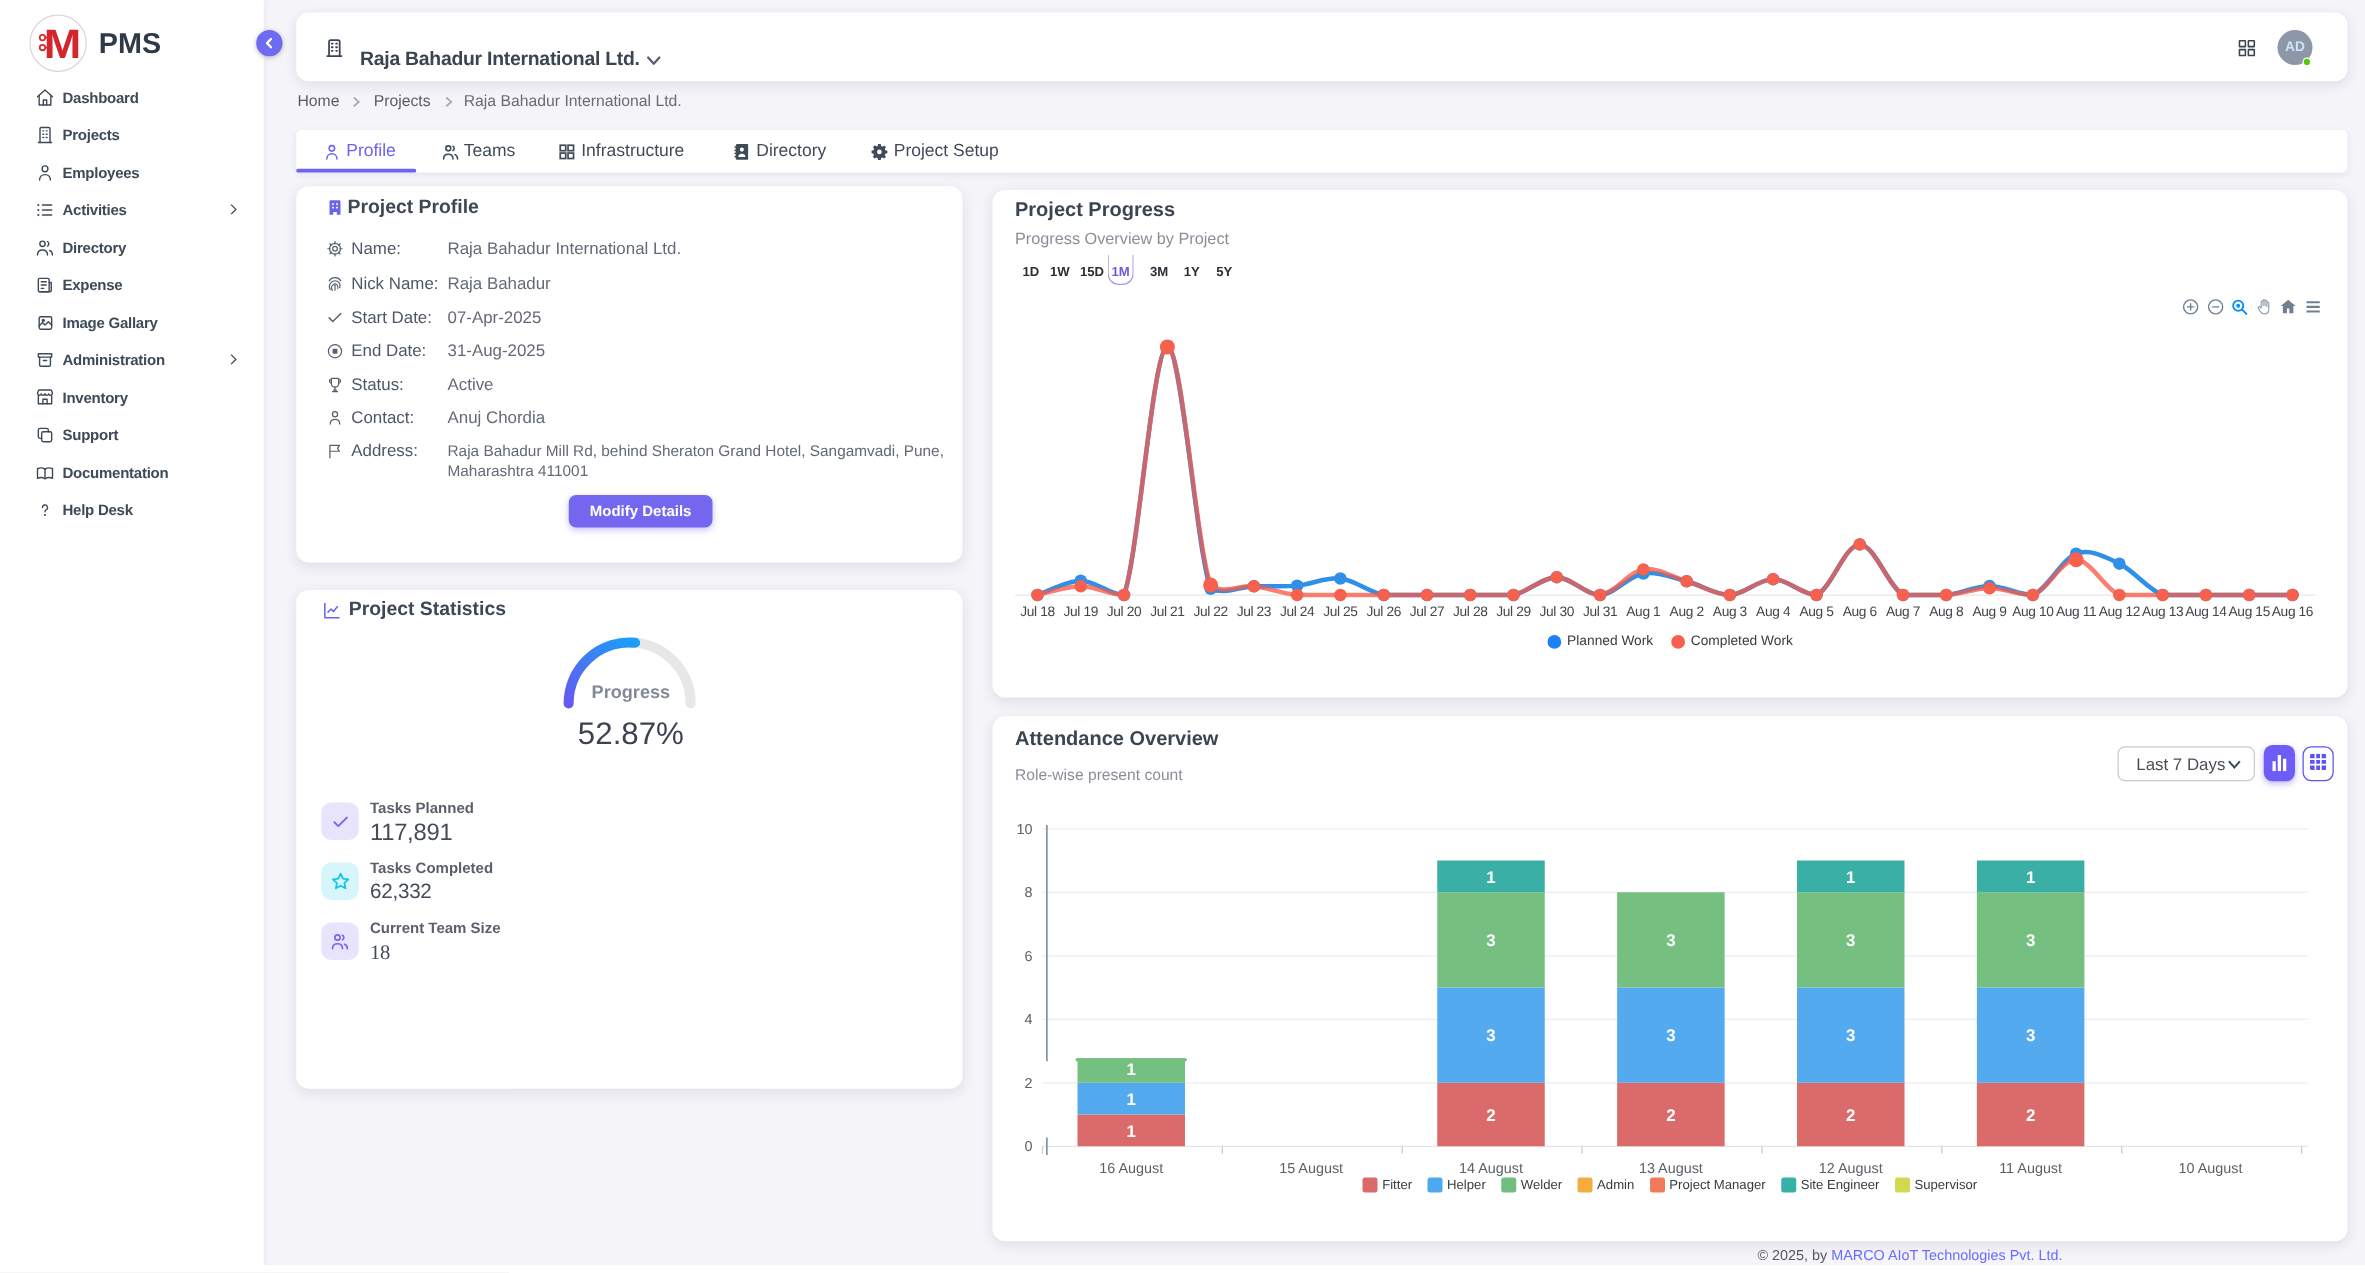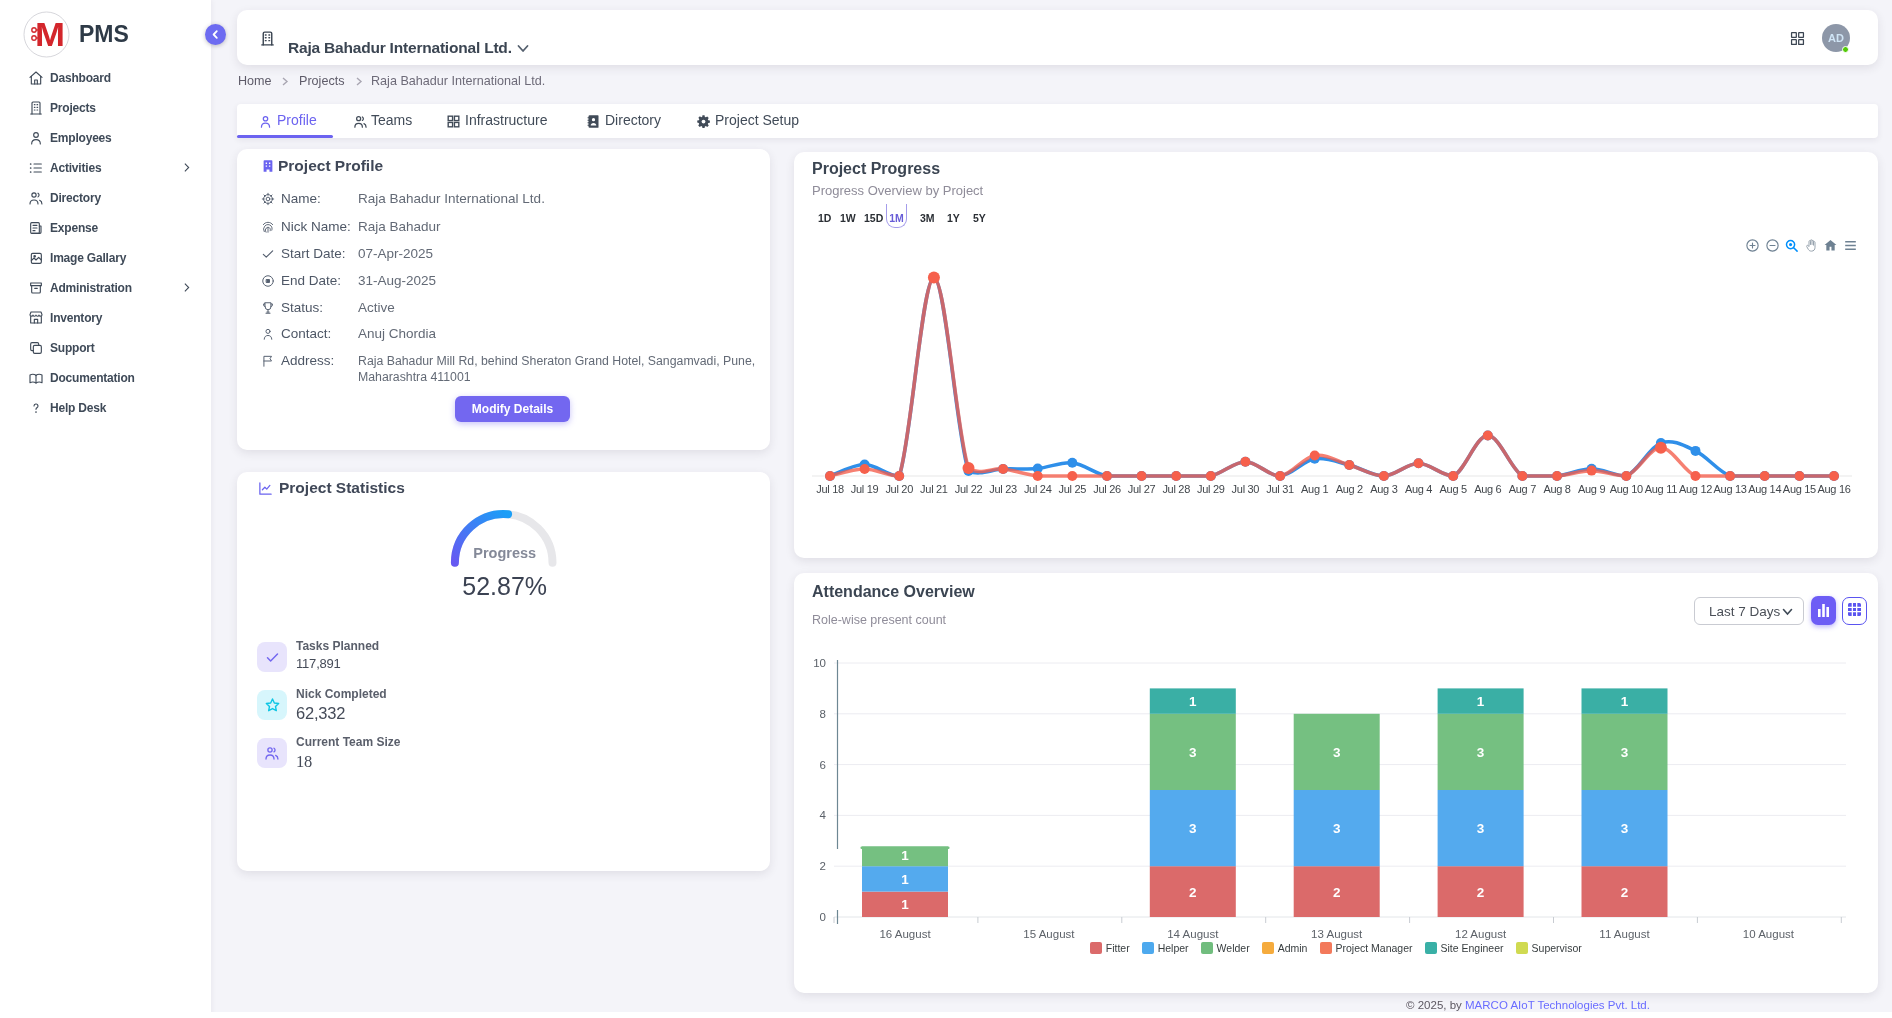--- a/index.html
+++ b/index.html
@@ -295,27 +295,27 @@
     <path d="M217.9,90.8 A48.8 48.8 0 0 1 271.1,42.2" fill="none" stroke="url(#gaugegrad)" stroke-width="8" stroke-linecap="round"></path>
     <text x="267.7" y="86" text-anchor="middle" font-size="14.5" font-weight="600" fill="#848998">Progress</text>
     <text x="267.7" y="123" text-anchor="middle" font-size="25" fill="#3b4252">52.87%</text>
   </svg>
   <div class="abs" style="left:20px;top:170.4px;width:30px;height:30px;border-radius:8px;background:#e8e4fc;display:flex;align-items:center;justify-content:center;">
       <svg width="15" height="15" viewBox="0 0 24 24" fill="none" stroke="#7367f0" stroke-width="2.4" stroke-linecap="round" stroke-linejoin="round">
         <path d="M4 12.5l5 5L20 6.5"></path>
       </svg>
     </div>
 <div class="abs" style="left:59px;top:167.4px;font-size:12px;font-weight:700;color:#5a5f6b;">Tasks Planned</div>
-<div class="abs" style="left:59px;top:184px;font-size:13px;color:#454b58;letter-spacing:-0.2px;">117,891</div>
+<div class="abs" style="left:59px;top:184px;font-size:19px;color:#454b58;letter-spacing:-0.2px;">117,891</div>
 <div class="abs" style="left:20px;top:218.4px;width:30px;height:30px;border-radius:8px;background:#d7f6fc;display:flex;align-items:center;justify-content:center;">
       <svg width="17" height="17" viewBox="0 0 24 24" fill="none" stroke="#0fc6e4" stroke-width="2" stroke-linejoin="round">
         <path d="M12 2.8l2.6 5.6 6.1.7-4.5 4.2 1.2 6-5.4-3-5.4 3 1.2-6-4.5-4.2 6.1-.7z"></path>
       </svg>
     </div>
-<div class="abs" style="left:59px;top:215.4px;font-size:12px;font-weight:700;color:#5a5f6b;">Nick Completed</div>
+<div class="abs" style="left:59px;top:215.4px;font-size:12px;font-weight:700;color:#5a5f6b;">Tasks Completed</div>
 <div class="abs" style="left:59px;top:232px;font-size:16.5px;color:#454b58;letter-spacing:-0.2px;">62,332</div>
 <div class="abs" style="left:20px;top:266.4px;width:30px;height:30px;border-radius:8px;background:#e8e4fc;display:flex;align-items:center;justify-content:center;">
       <svg width="16" height="16" viewBox="0 0 24 24" fill="none" stroke="#7367f0" stroke-width="2" stroke-linecap="round">
         <circle cx="9" cy="7.5" r="3.2"></circle>
         <path d="M3 21c0-3.8 2.5-6 6-6s6 2.2 6 6"></path>
         <path d="M15 4.8a3.2 3.2 0 0 1 0 5.5M17.5 15.5c2.2.9 3.4 2.8 3.4 5.5"></path>
       </svg>
     </div>
 <div class="abs" style="left:59px;top:263.4px;font-size:12px;font-weight:700;color:#5a5f6b;">Current Team Size</div>
 <div class="abs" style="left:59px;top:280px;font-size:16.5px;color:#454b58;letter-spacing:-0.2px;font-family:Liberation Serif, serif;">18</div>
@@ -446,20 +446,26 @@
       <text x="763.0" y="341" text-anchor="middle" font-size="11" letter-spacing="-0.3" fill="#42474c">Aug 8</text>
       <text x="797.6" y="341" text-anchor="middle" font-size="11" letter-spacing="-0.3" fill="#42474c">Aug 9</text>
       <text x="832.3" y="341" text-anchor="middle" font-size="11" letter-spacing="-0.3" fill="#42474c">Aug 10</text>
       <text x="866.9" y="341" text-anchor="middle" font-size="11" letter-spacing="-0.3" fill="#42474c">Aug 11</text>
       <text x="901.5" y="341" text-anchor="middle" font-size="11" letter-spacing="-0.3" fill="#42474c">Aug 12</text>
       <text x="936.1" y="341" text-anchor="middle" font-size="11" letter-spacing="-0.3" fill="#42474c">Aug 13</text>
       <text x="970.7" y="341" text-anchor="middle" font-size="11" letter-spacing="-0.3" fill="#42474c">Aug 14</text>
       <text x="1005.4" y="341" text-anchor="middle" font-size="11" letter-spacing="-0.3" fill="#42474c">Aug 15</text>
       <text x="1040.0" y="341" text-anchor="middle" font-size="11" letter-spacing="-0.3" fill="#42474c">Aug 16</text>
   </svg>
+  <div class="abs" style="left:0;top:355px;width:1084px;display:flex;justify-content:center;align-items:center;gap:5px;font-size:11px;color:#373d3f;">
+    <span style="width:11px;height:11px;border-radius:50%;background:#1d80f5;"></span>
+      <span>Planned Work</span>
+    <span style="width:11px;height:11px;border-radius:50%;background:#f6604c;margin-left:9px;"></span>
+      <span>Completed Work</span>
+  </div>
 </div>
 
 <div class="card" style="left:794px;top:573px;width:1084px;height:420px;">
   <div class="abs" style="left:18px;top:10px;font-size:16px;font-weight:600;color:#3b4552;">Attendance Overview</div>
   <div class="abs" style="left:18px;top:40px;font-size:12.5px;color:#8f8c99;">Role-wise present count</div>
   <div class="abs" style="left:900px;top:24px;width:110px;height:28px;border:1px solid #c9cbd2;border-radius:6px;background:#fff;">
     <span style="position:absolute;left:14px;top:6px;font-size:13.5px;color:#4a4f57;">Last 7 Days</span>
     <svg style="position:absolute;right:10px;top:10px" width="11" height="8" viewBox="0 0 11 8">
         <path d="M1.5 1.5 L5.5 6 L9.5 1.5" fill="none" stroke="#3f4a57" stroke-width="1.6" stroke-linecap="round"></path>
       </svg>

